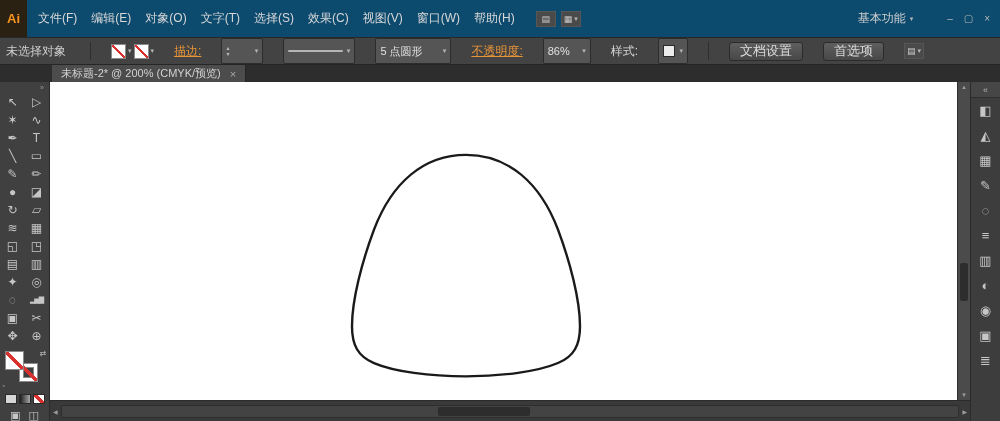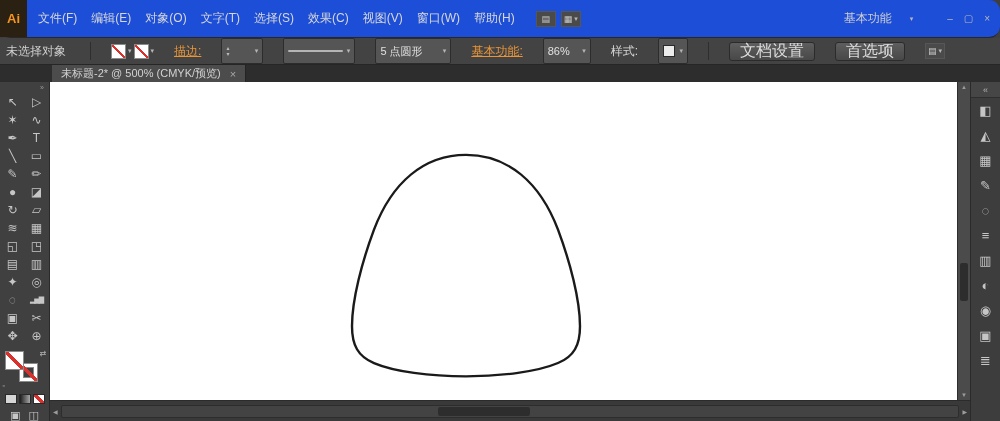--- a/index.html
+++ b/index.html
@@ -1,50 +1,50 @@
 <!DOCTYPE html>
 <html><head>
 <meta charset="utf-8">
 <style>
   * { box-sizing: border-box; margin: 0; padding: 0; }
   html,body { width:1000px; height:421px; overflow:hidden; }
   body { font-family:"Liberation Sans","DejaVu Sans",sans-serif; background:#333; }
   .app { width:1000px; height:421px; display:flex; flex-direction:column; font-size:12px; color:#d6d6d6; background:#3f3f3f; }
 
   
-  .menubar { flex:0 0 22px; background:#1d4ed8; border-bottom:1px solid #282828; display:flex; align-items:center;border-radius:11px; }
+  .menubar { flex:0 0 22px; background:#0c4a6e; border-bottom:1px solid #282828; display:flex; align-items:center; }
   .logo { width:27px; height:100%; background:#2b2113; color:#f7941e; font-weight:bold; display:flex; align-items:center; justify-content:center; font-size:13px; }
   .menus { display:flex; align-items:center; margin-left:4px; }
   .menu-item { padding:8px 7px; line-height:21px; color:#d8d8d8; cursor:default; white-space:nowrap; }
   .mb-icons { display:flex; align-items:center; margin-left:14px; gap:5px; }
   .mb-icon { min-width:20px; height:16px; border:1px solid #565656; background:#4a4a4a; color:#c9c9c9; font-size:9px; display:flex; align-items:center; justify-content:center; padding:0 2px; gap:2px; }
   .caret { font-size:7px; color:#b5b5b5; }
   .spacer { flex:1; }
-  .workspace { display:flex; align-items:center; gap:18px; margin-right:34px; color:#cfcfcf; }
+  .workspace { display:flex; align-items:center; gap:4px; margin-right:34px; color:#cfcfcf; }
   .winctl { display:flex; gap:11px; margin-right:10px; color:#b8b8b8; font-size:10px; }
 
   
   .controlbar { flex:0 0 27px; background:#434343; border-bottom:1px solid #262626; display:flex; align-items:center; gap:20px; padding:0 6px; }
   .cb-status { color:#cfcfcf; margin-right:4px; white-space:nowrap; }
   .vsep { width:1px; height:18px; background:#2e2e2e; display:inline-block; }
   .swatch-group { display:flex; align-items:center; gap:2px; }
   .swatch { width:15px; height:15px; background:#fff; border:1px solid #8a8a8a; position:relative; display:inline-block; }
   .swatch::after { content:""; position:absolute; inset:0; background:linear-gradient(45deg,transparent 43%,#d9312e 43%,#d9312e 57%,transparent 57%); }
   .link { color:#e8953a; text-decoration:underline; white-space:nowrap; }
   .combo { height:18px; background:#555; border:1px solid #2c2c2c; border-radius:2px; display:flex; align-items:center; padding:12px 4px; color:#e0e0e0; font-size:11px; gap:4px; white-space:nowrap; }
   .combo .fill { flex:1; }
   .stepper { display:flex; flex-direction:column; justify-content:center; font-size:6px; line-height:6px; color:#bbb; }
   .combo.weight { width:42px; }
   .combo.profile { width:72px; }
   .profile-line { flex:1; height:2px; background:#b5b5b5; border-radius:1px; }
   .combo.brush { width:76px; justify-content:space-between; }
   .combo.opacity { width:48px; justify-content:space-between; }
   .combo.style { width:30px; justify-content:space-between; }
   .style-swatch { width:12px; height:12px; background:#ececec; border:1px solid #2a2a2a; }
-  .btn { height:19px; padding:0 10px; background:linear-gradient(#5e5e5e,#484848); border:1px solid #2b2b2b; border-radius:3px; color:#dcdcdc; font-size:16px; display:flex; align-items:center; white-space:nowrap; font-family:Liberation Sans, sans-serif; }
+  .btn { height:19px; padding:0 10px; background:linear-gradient(#5e5e5e,#484848); border:1px solid #2b2b2b; border-radius:3px; color:#dcdcdc; font-size:13px; display:flex; align-items:center; white-space:nowrap; font-family:Liberation Sans, sans-serif; }
 
   
   .tabbar { flex:0 0 17px; background:#2d2d2d; display:flex; align-items:stretch; padding-left:52px; }
   .tab { background:#4c4c4c; display:flex; align-items:center; padding:0 9px; font-size:11px; color:#d2d2d2; border-right:1px solid #242424; gap:9px; white-space:nowrap; }
   .tab-close { color:#a8a8a8; }
 
   
   .main { flex:1; display:flex; min-height:0; }
 
   .toolbar { flex:0 0 50px; background:#404040; border-right:1px solid #2a2a2a; display:flex; flex-direction:column; align-items:center; }
@@ -142,42 +142,42 @@
       <span class="caret" data-name="chevron-down-icon">▾</span>
     </span>
     <span class="combo profile" data-name="width-profile-combo">
       <span class="profile-line" data-name="width-profile-preview"></span>
       <span class="caret" data-name="chevron-down-icon">▾</span>
     </span>
     <span class="combo brush" data-name="brush-definition-combo">
       <span data-name="brush-definition-value">5 点圆形</span>
       <span class="caret" data-name="chevron-down-icon">▾</span>
     </span>
-    <span class="link" data-name="opacity-panel-link">基本功能:</span>
+    <span class="link" data-name="opacity-panel-link">不透明度:</span>
     <span class="combo opacity" data-name="opacity-combo">
       <span data-name="opacity-value">86%</span>
       <span class="caret" data-name="chevron-down-icon">▾</span>
     </span>
     <span data-name="style-label">样式:</span>
     <span class="combo style" data-name="style-combo">
       <span class="style-swatch" data-name="style-swatch-preview"></span>
       <span class="caret" data-name="chevron-down-icon">▾</span>
     </span>
     <span class="vsep" data-name="separator"></span>
     <button class="btn" data-name="document-setup-button">文档设置</button>
     <button class="btn" data-name="preferences-button">首选项</button>
     <span class="mb-icon" data-name="align-menu-icon">
         <span data-name="align-glyph">▤</span>
         <span class="caret" data-name="chevron-down-icon">▾</span>
       </span>
   </div>
 
   <div class="tabbar" data-name="document-tab-bar">
     <div class="tab" data-name="document-tab">
-      <span data-name="document-tab-title">未标题-2* @ 500% (CMYK/预览)</span>
+      <span data-name="document-tab-title">未标题-2* @ 200% (CMYK/预览)</span>
       <span class="tab-close" data-name="tab-close-icon">×</span>
     </div>
   </div>
 
   <div class="main" data-name="main-area">
 
     <div class="toolbar" data-name="tools-panel">
       <div class="tb-collapse" data-name="tools-collapse-icon">»</div>
       <div class="tools" data-name="tool-grid">
 

